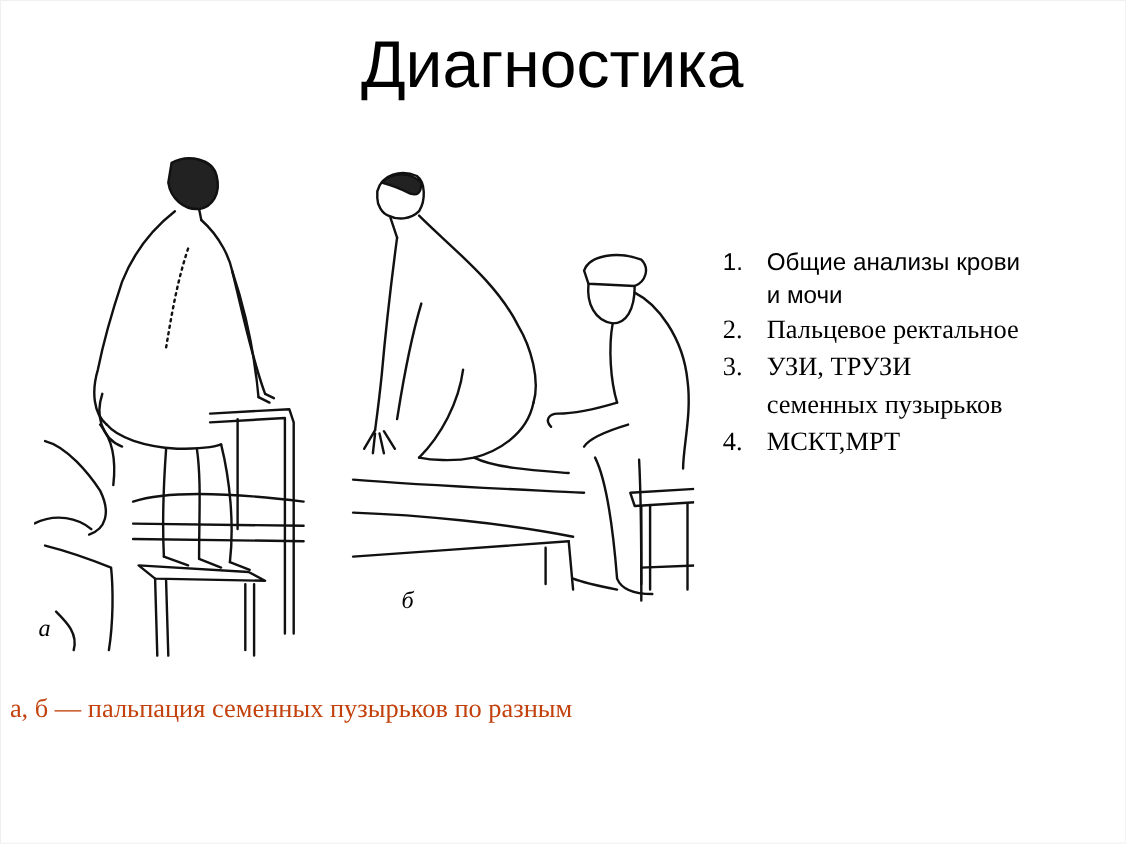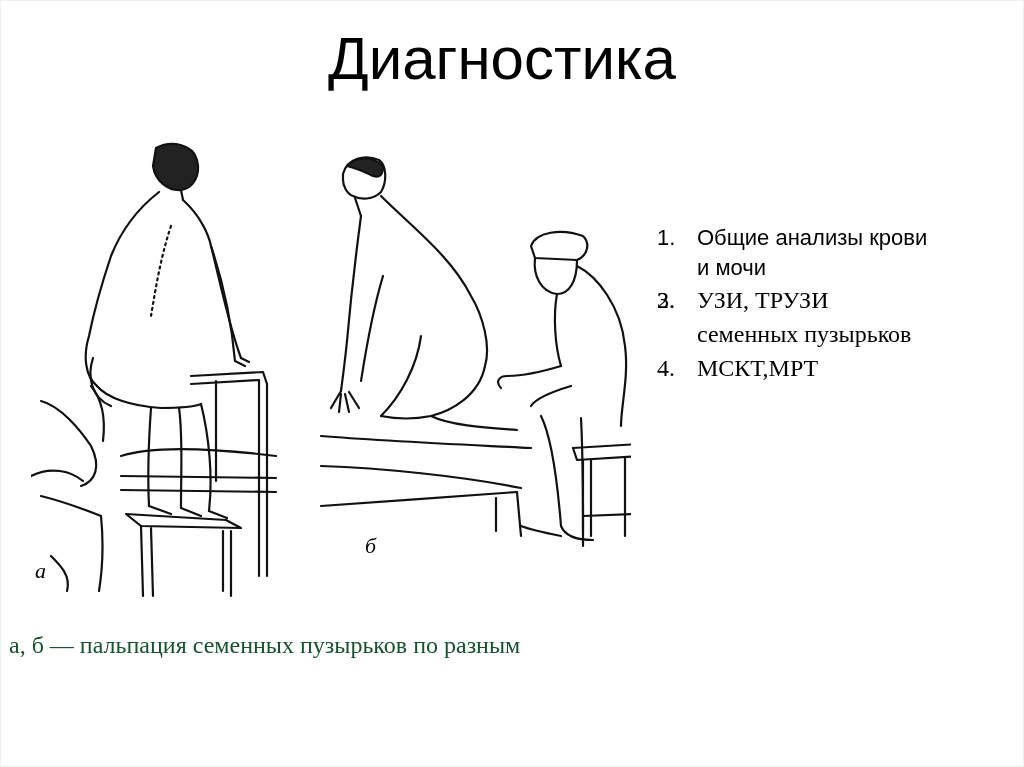--- a/index.html
+++ b/index.html
@@ -72,21 +72,21 @@
       line-height: 34px;
     }
     .indent-extra { display: block; padding-left: 64px; }
     .caption {
       position: absolute;
       left: 8px; top: 628px;
       width: 620px;
       font-family: "Liberation Serif", serif;
       font-size: 24px;
       line-height: 32px;
-      color: #14532d;
+      color: #c2410c;
     }
     .caption .line2 { display: block; padding-left: 90px; }
   </style>
 </head>
 <body>
 
 <div class="slide">
 
   <div class="title">Диагностика</div>
 
@@ -176,20 +176,21 @@
   </div>
 
   <ul class="list">
     <li class="item-sans">
       <span class="num">1.</span>
       <span>Общие анализы крови</span><br>
       <span>и мочи</span>
     </li>
     <li class="item-serif">
       <span class="num">2.</span>
+      <span>Пальцевое ректальное</span>
     </li>
     <li class="item-serif">
       <span class="num">3.</span>
       <span>УЗИ, ТРУЗИ</span><br>
       <span>семенных пузырьков</span>
     </li>
     <li class="item-serif">
       <span class="num">4.</span>
       <span>МСКТ,МРТ</span>
     </li>

